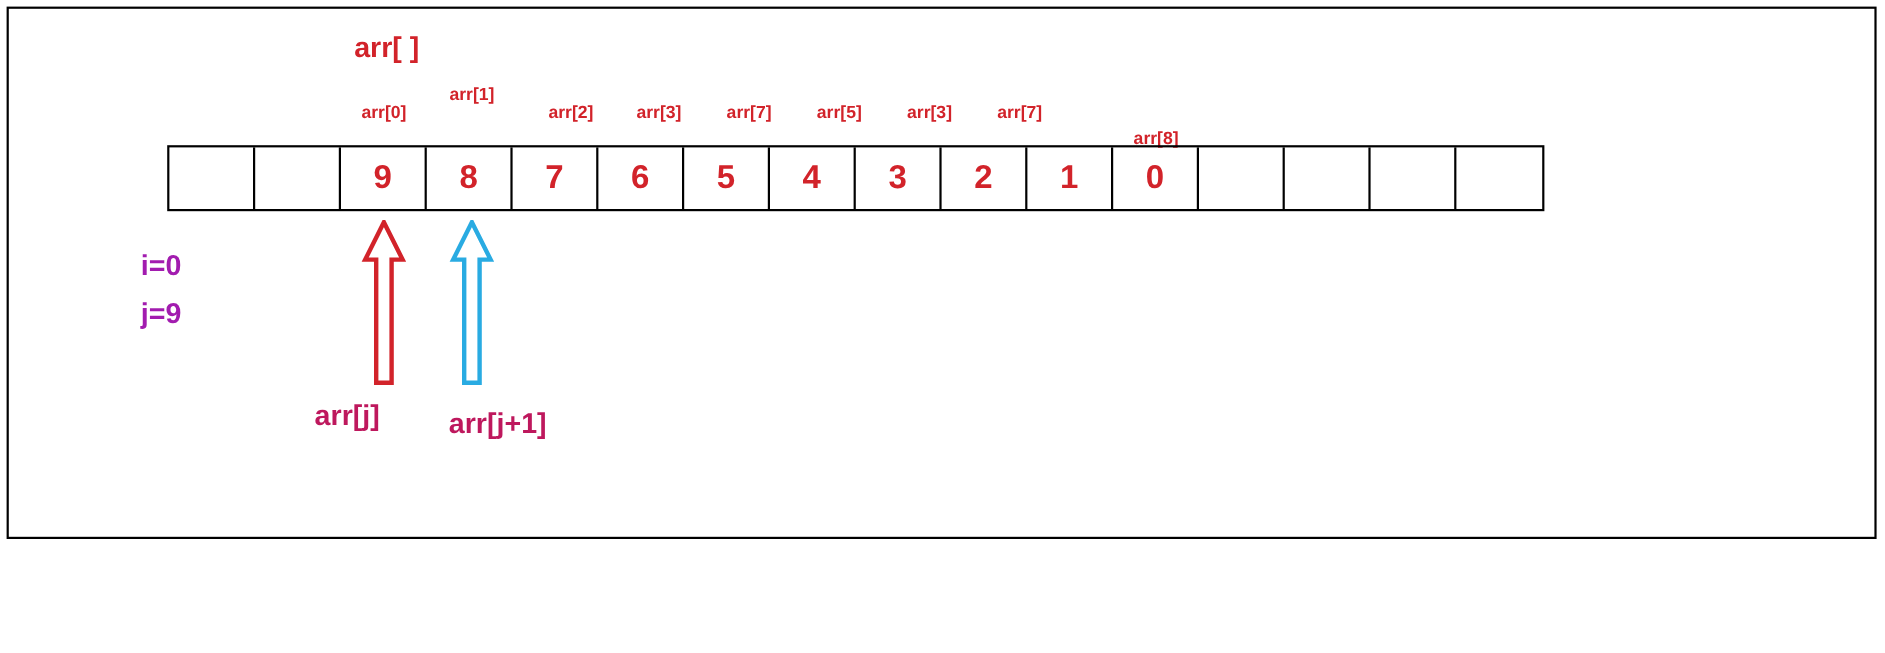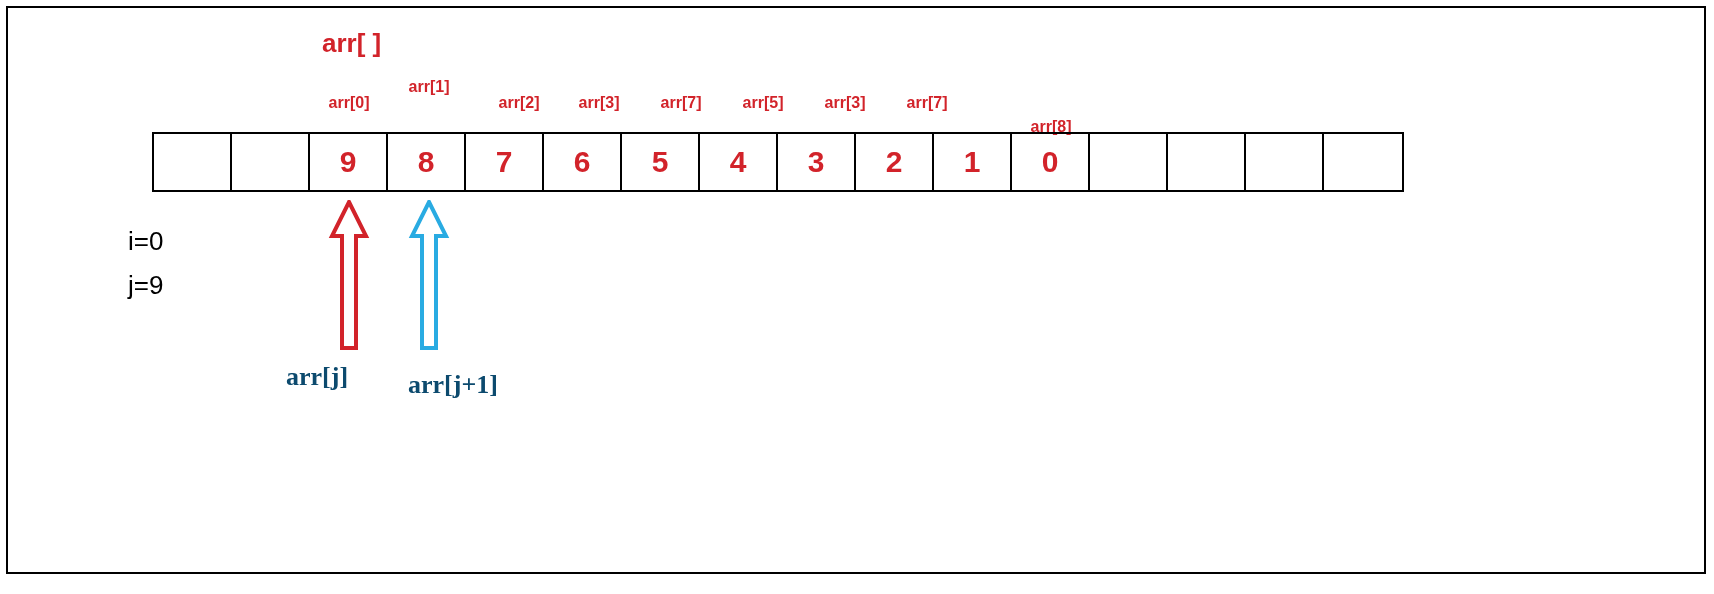--- a/index.html
+++ b/index.html
@@ -8,21 +8,21 @@
       padding: 0;
     }
     body {
       font-family: Arial, Helvetica, sans-serif;
       background: #fff;
       padding: 6px;
     }
     .frame {
       border: 2px solid #000;
       width: 1700px;
-      height: 568px;
+      height: 484px;
       position: relative;
       background: #fff;
     }
     .title {
       position: absolute;
       color: #d2232a;
       font-weight: bold;
       font-size: 26px;
     }
     .index-label {
@@ -49,30 +49,29 @@
       justify-content: center;
       font-weight: bold;
       font-size: 30px;
       color: #d2232a;
     }
     .cell:last-child {
       border-right: none;
     }
     .counter {
       position: absolute;
-      color: #000000;
-      font-weight: normal;
+      color: #a21caf;
+      font-weight: bold;
       font-size: 26px;
     }
     .arrow-label {
       position: absolute;
-      color: #0c4a6e;
+      color: #be185d;
       font-weight: bold;
       font-size: 26px;
-      font-family: Liberation Serif, serif;
     }
     .arrow {
       position: absolute;
     }
   </style>
 </head>
 <body>
 
 <div class="frame">
 

